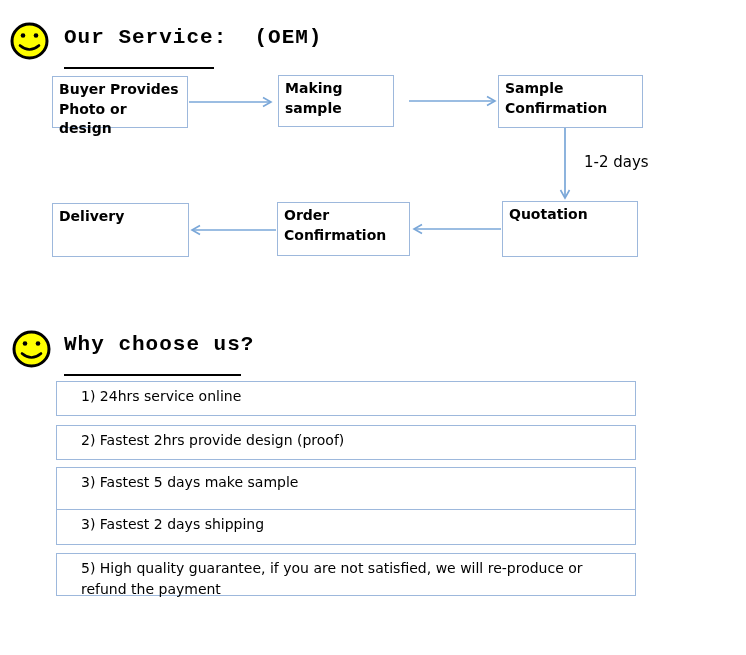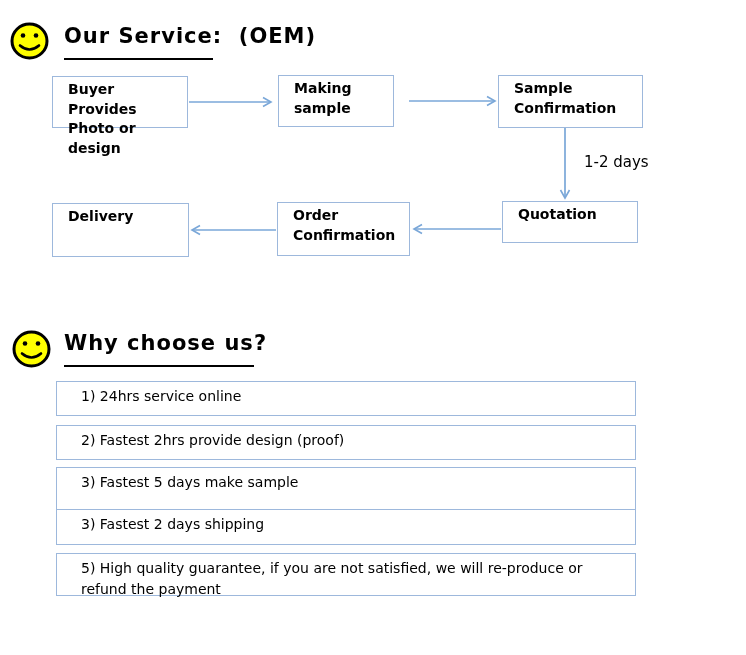--- a/index.html
+++ b/index.html
@@ -11,26 +11,26 @@
   html,body{margin:0;padding:0;background:#fff;}
   .canvas{
     position:relative;width:746px;height:655px;background:#fff;
     font-family:"DejaVu Sans",sans-serif;color:var(--ink);overflow:hidden;
   }
   .smiley{position:absolute;}
   .heading{
     position:absolute;font-size:21px;font-weight:bold;letter-spacing:1px;
     white-space:nowrap;
   }
-  .heading .u{border-bottom:2.5px solid #000;padding-bottom:10px;}
-  .heading .suffix{white-space:pre;}
+  .heading .u{border-bottom:2.5px solid #000;padding-bottom:18px;font-family:Liberation Mono, monospace;}
+  .heading .suffix{white-space:pre;font-family:Liberation Mono, monospace;}
   .flowbox{
     position:absolute;box-sizing:border-box;background:#fff;
     border:1.5px solid var(--box-border);
-    padding:3px 15px;font-size:14px;font-weight:bold;line-height:1.4;
+    padding:3px 6px;font-size:14px;font-weight:bold;line-height:1.4;
   }
   .arrow-label{position:absolute;font-size:15px;white-space:nowrap;}
   .arrows{position:absolute;left:0;top:0;pointer-events:none;}
   .listbox{
     position:absolute;box-sizing:border-box;background:#fff;
     border:1.5px solid var(--box-border);
     left:56px;width:580px;padding:4px 24px;font-size:14px;line-height:1.5;
   }
 </style>
 </head>
@@ -45,21 +45,21 @@
     <path d="M11,24.5 Q20.5,32.5 30,24.5" style="fill:none;stroke:#000;stroke-width:2.6;stroke-linecap:round"></path>
   </svg>
 
   <div class="heading" style="left:64px;top:24px">
     <span class="u">Our Service</span><span class="suffix">:  (OEM)</span>
   </div>
 
   <div class="flowbox" style="left:52px;top:76px;width:136px;height:52px">Buyer Provides Photo or design</div>
   <div class="flowbox" style="left:278px;top:75px;width:116px;height:52px">Making sample</div>
   <div class="flowbox" style="left:498px;top:75px;width:145px;height:53px">Sample Confirmation</div>
-  <div class="flowbox" style="left:502px;top:201px;width:136px;height:42px">Quotation</div>
+  <div class="flowbox" style="left:502px;top:201px;width:136px;height:56px">Quotation</div>
   <div class="flowbox" style="left:277px;top:202px;width:133px;height:54px">Order Confirmation</div>
   <div class="flowbox" style="left:52px;top:203px;width:137px;height:54px">Delivery</div>
 
   <svg class="arrows" width="746" height="300" viewBox="0 0 746 300">
     <defs>
       <marker id="ah" markerWidth="13" markerHeight="13" refX="10" refY="6" orient="auto" markerUnits="userSpaceOnUse">
         <path d="M2,1.5 L10,6 L2,10.5" style="fill:none;stroke:var(--arrow);stroke-width:1.6"></path>
       </marker>
     </defs>
     <line x1="189" y1="102" x2="271" y2="102" marker-end="url(#ah)" style="stroke:var(--arrow);stroke-width:1.7"></line>

